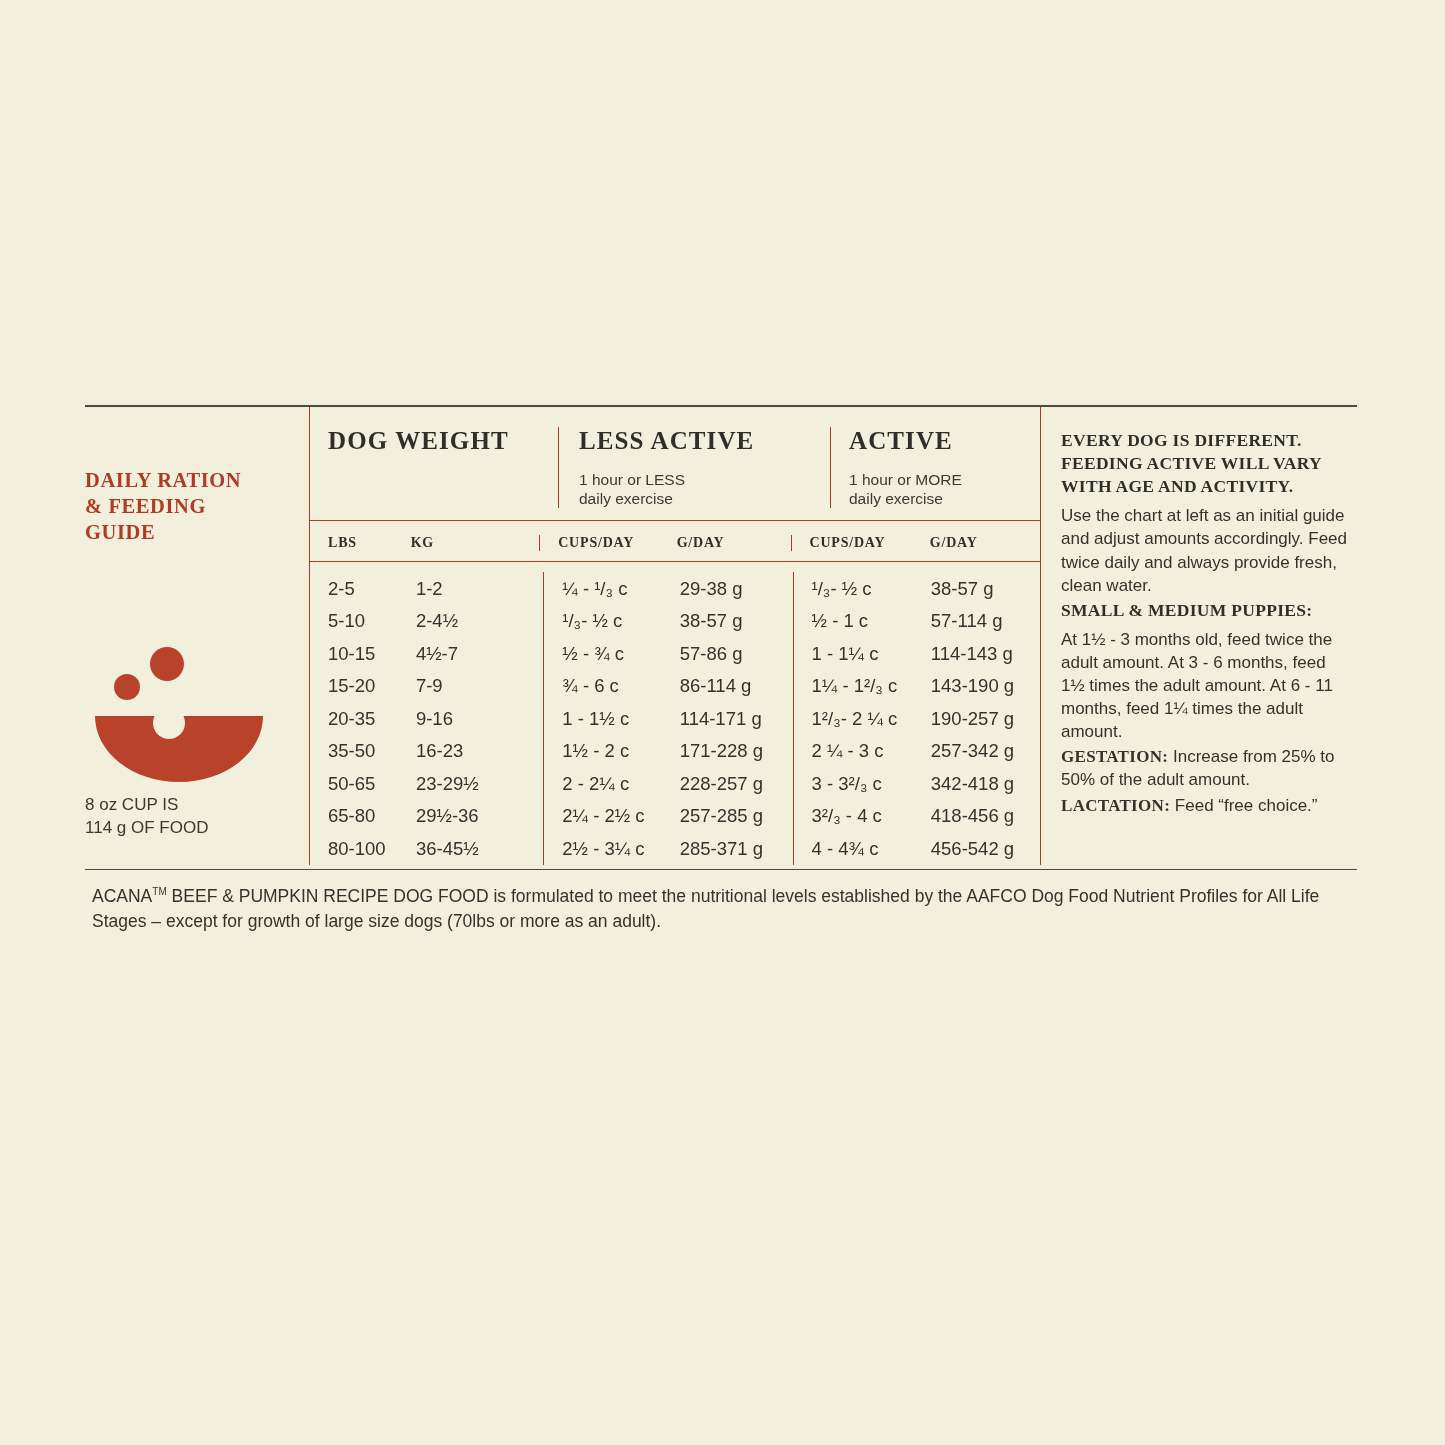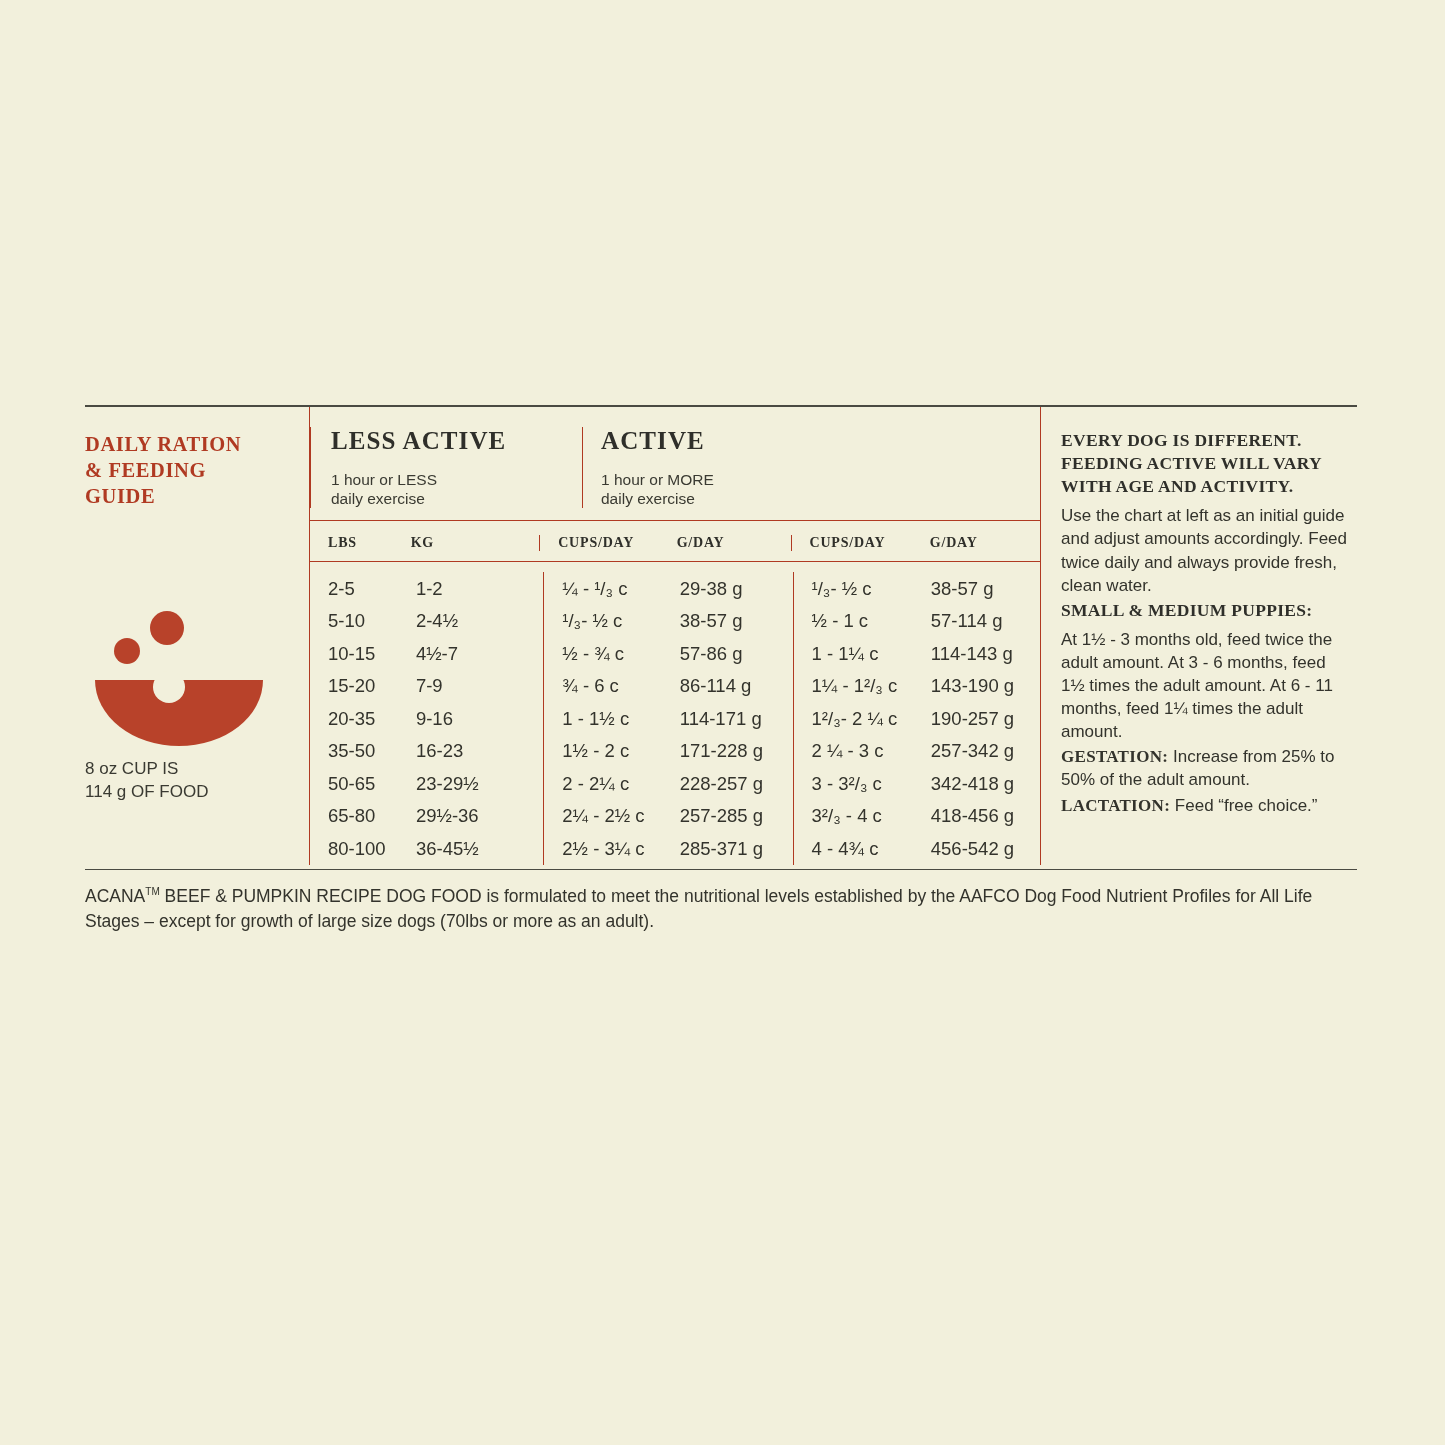--- a/index.html
+++ b/index.html
@@ -40,20 +40,21 @@
     position: relative;
     flex: none;
   }
   .guide-title {
     color: #b03a22;
     font-weight: bold;
     font-size: 20.5px;
     letter-spacing: 0.6px;
     line-height: 1.28;
     font-family: "Liberation Serif", serif;
+    margin-top: 36px;
   }
   .bowl-wrap {
     margin-top: 88px;
     height: 160px;
     position: relative;
   }
   .cup-note {
     font-size: 17px;
     line-height: 1.35;
     color: #3a3a32;
@@ -157,20 +158,21 @@
     font-weight: bold;
     letter-spacing: 0.3px;
   }
   
   .footnote {
     font-size: 17.5px;
     line-height: 1.45;
     color: #33332c;
     padding-top: 14px;
     max-width: 1245px;
+    margin-left: 7px;
   }
   sup { font-size: 10px; vertical-align: super; }
 </style>
 </head>
 <body>
 
 <div class="page">
 
   <div class="rule-top"></div>
 
@@ -194,20 +196,24 @@
 
       <div class="cup-note">
         <div>8 oz CUP IS</div>
         <div>114 g OF FOOD</div>
       </div>
     </div>
 
     <div class="col-table">
 
       <div class="thead">
+        <div class="th-group g1">
+          <div class="th-title">DOG WEIGHT</div>
+          <div class="th-spacer"></div>
+        </div>
         <div class="th-group g2">
           <div class="th-title">LESS ACTIVE</div>
           <div class="th-sub">
             <div>1 hour or LESS</div>
             <div>daily exercise</div>
           </div>
         </div>
         <div class="th-group g3">
           <div class="th-title">ACTIVE</div>
           <div class="th-sub">

